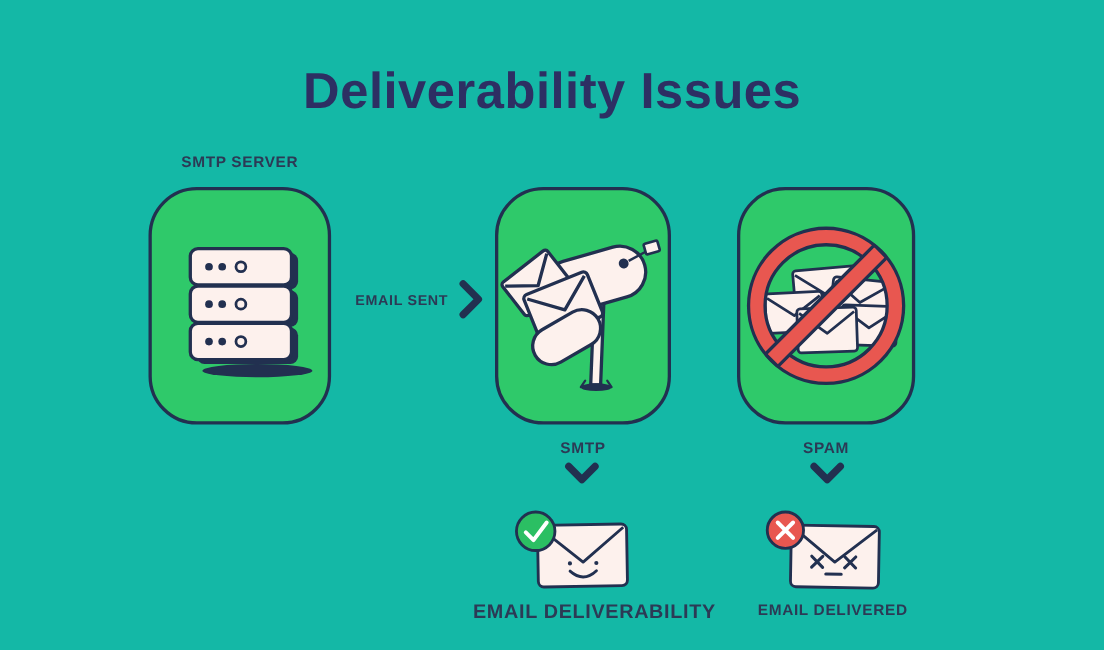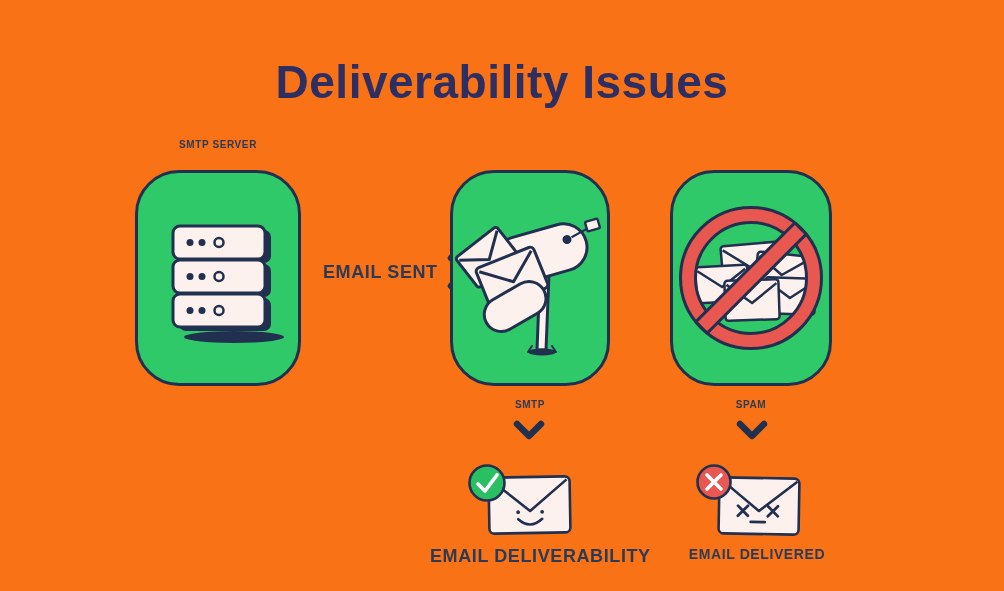--- a/index.html
+++ b/index.html
@@ -1,39 +1,39 @@
 <!DOCTYPE html>
 <html><head>
 <meta charset="utf-8">
 <style>
   html,body { margin:0; padding:0; background:#fde4e1; }
   .stage {
     position:relative; width:1004px; height:591px; overflow:hidden;
-    background:#f97316; font-family:"Liberation Sans", sans-serif;
+    background:#14b8a6; font-family:"Liberation Sans", sans-serif;
   }
   .title {
     position:absolute; top:24px; left:0; right:0; text-align:center;
     font-size:46px; font-weight:800; color:#2d2f63; letter-spacing:0.5px;
   }
   .cap {
-    position:absolute; font-weight:700; font-size:10px; letter-spacing:0.6px;
+    position:absolute; font-weight:700; font-size:14px; letter-spacing:0.6px;
     color:#2c3a55; text-align:center; white-space:nowrap;
   }
   .card {
     position:absolute; background:#2fc96a; border:3.5px solid #223050;
     border-radius:44px; box-sizing:border-box;
     display:flex; align-items:center; justify-content:center;
   }
   .abs { position:absolute; }
   .sent-row {
     position:absolute; left:323px; top:253px; display:flex;
     align-items:center; gap:8px;
   }
   .sent-row .cap-inline {
-    font-weight:700; font-size:18px; letter-spacing:0.6px; color:#2c3a55;
+    font-weight:700; font-size:13px; letter-spacing:0.6px; color:#2c3a55;
   }
   svg { display:block; }
 </style>
 </head>
 <body>
 
 <div class="stage">
 
   <h1 class="title">Deliverability Issues</h1>
 

